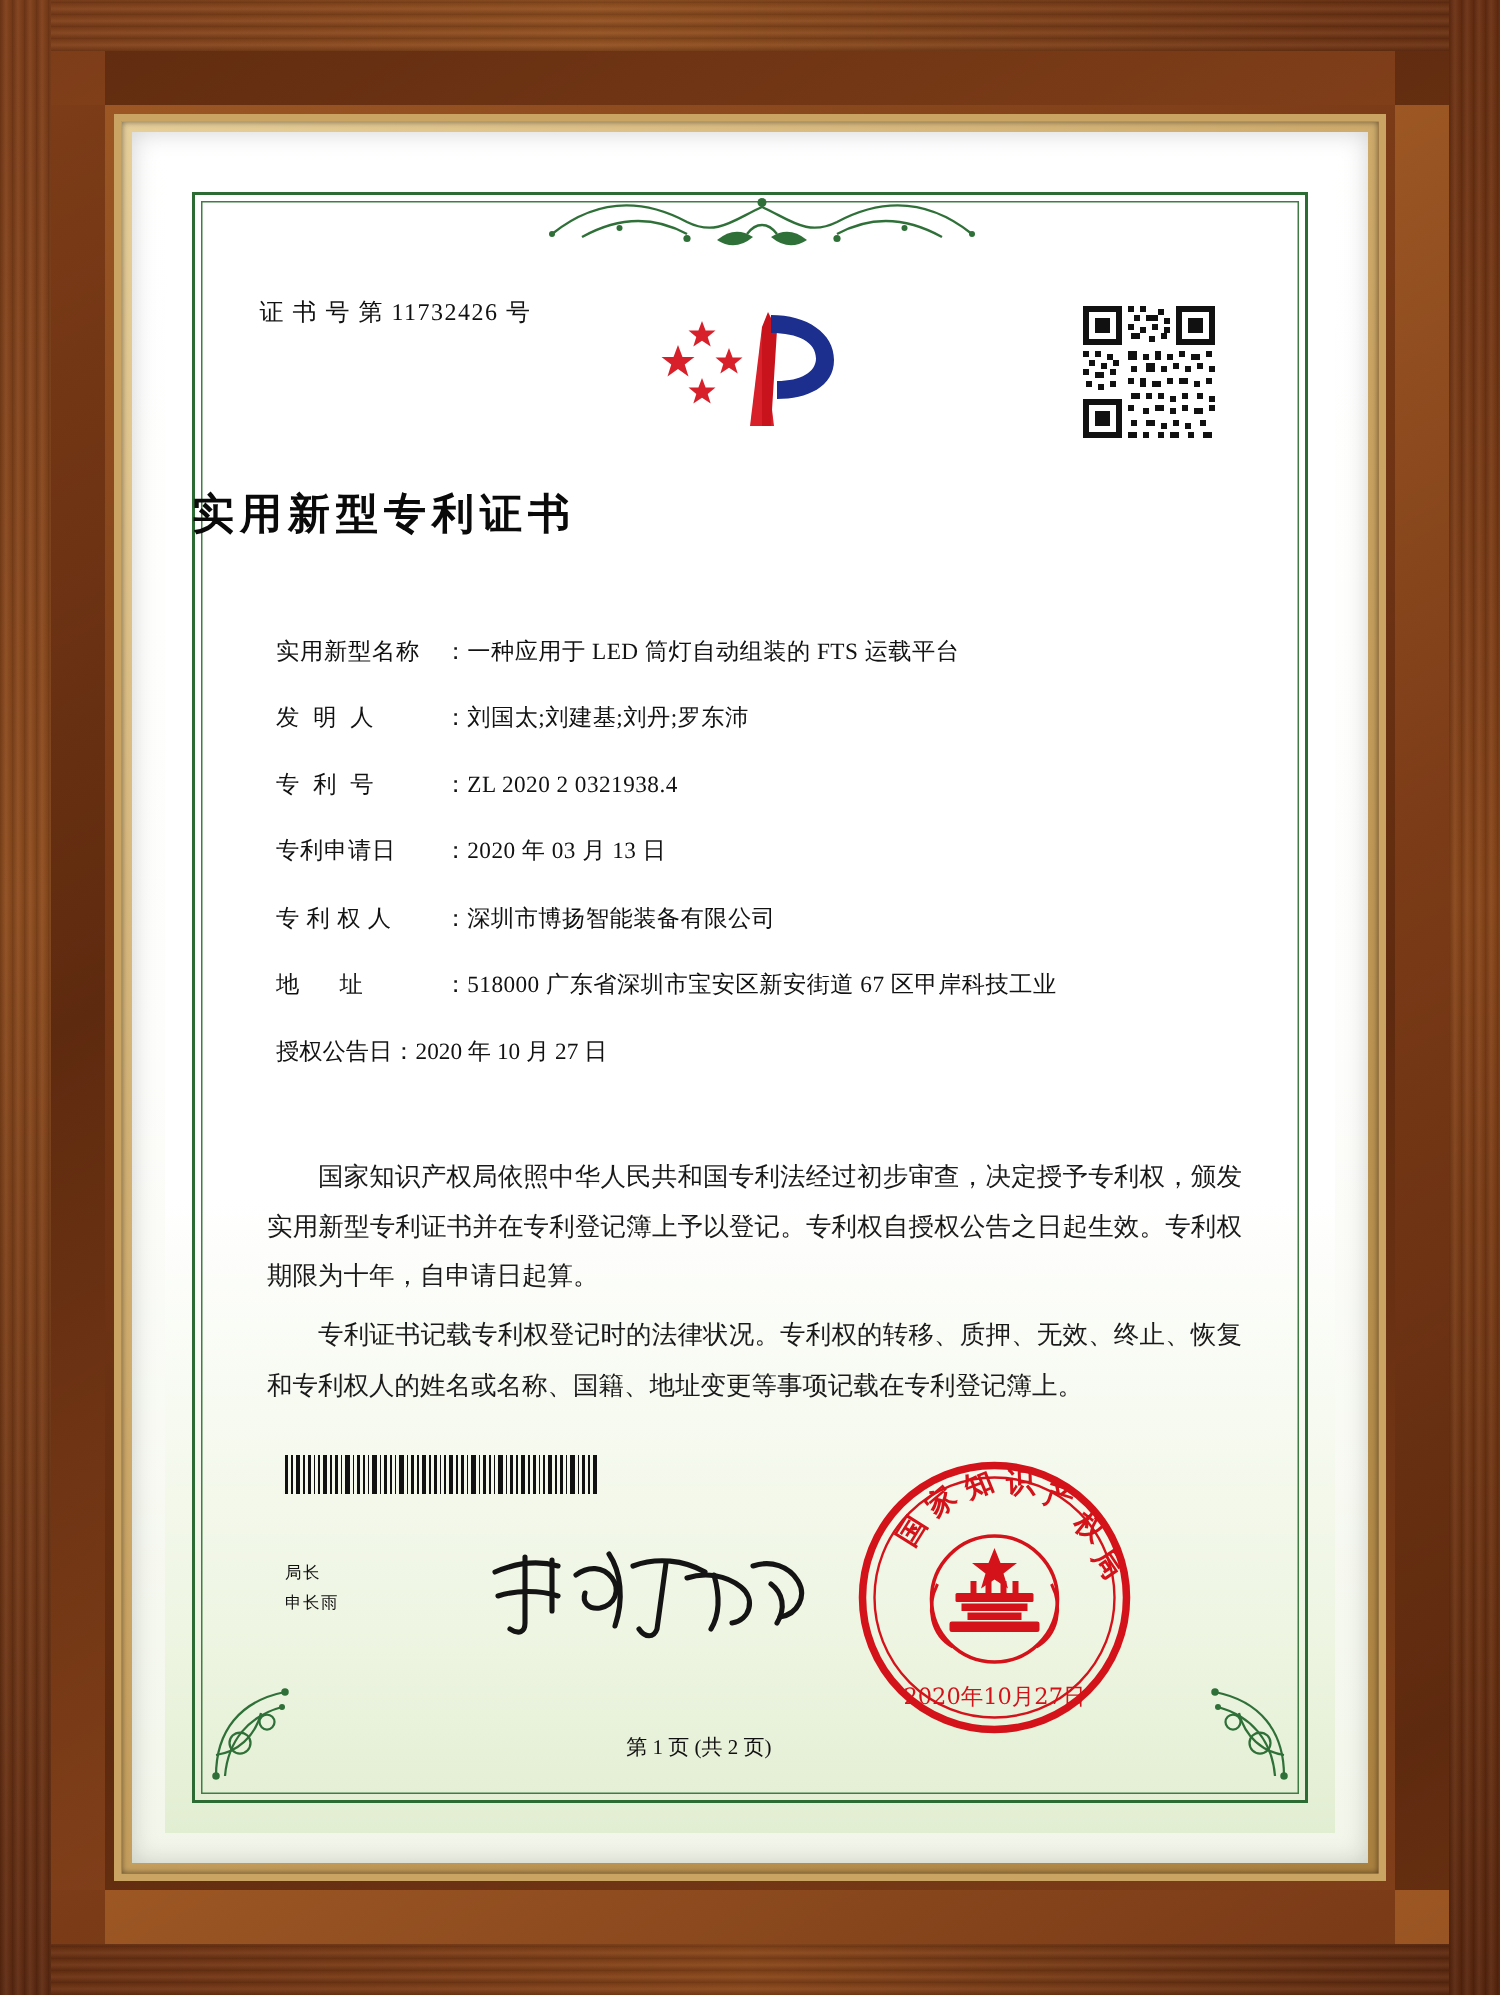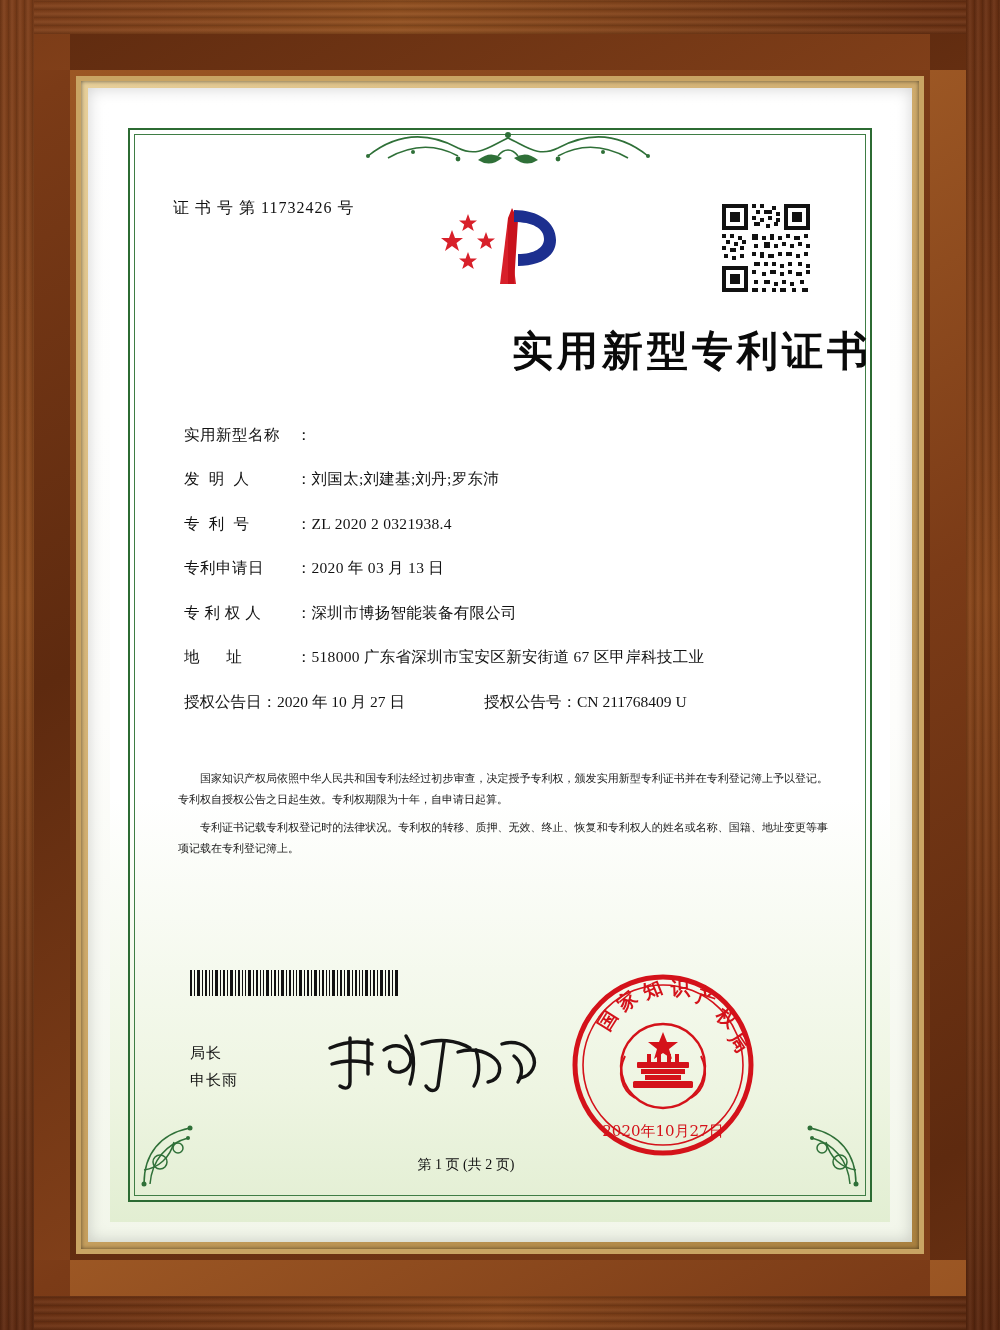--- a/index.html
+++ b/index.html
@@ -127,24 +127,24 @@
     left: 592px; top: 74px;
     width: 92px; height: 92px;
     background: #fff;
   }
   .qr svg { display: block; }
 
   .title {
     position: absolute;
     left: 0; top: 196px;
     width: 744px;
-    text-align: right;
+    text-align: left;
     font-family: "DejaVu Serif", serif;
     font-weight: bold;
-    font-size: 41px;
+    font-size: 28px;
     letter-spacing: 4px;
     color: #0a0a0a;
   }
 
   .fields {
     position: absolute;
     left: 56px; top: 296px;
     width: 640px;
     font-family: "Liberation Serif", serif;
     font-size: 15.5px;
@@ -172,38 +172,38 @@
     line-height: 1.45;
   }
   .row-inline .seg1 { flex: 0 0 300px; }
   .row-inline .seg2 { flex: 1 1 auto; }
 
   .body-text {
     position: absolute;
     left: 50px; top: 640px;
     width: 650px;
     font-family: "Liberation Serif", serif;
-    font-size: 11px;
+    font-size: 17px;
     line-height: 1.95;
     color: #1a1a1a;
     text-align: justify;
   }
   .body-text p { margin: 0 0 6px 0; text-indent: 2em; }
 
   .barcode {
     position: absolute;
     left: 62px; top: 842px;
     width: 208px; height: 26px;
   }
 
   .sign-block {
     position: absolute;
     left: 62px; top: 912px;
     font-family: "Liberation Serif", serif;
-    font-size: 15px;
+    font-size: 11px;
     color: #111;
     line-height: 1.8;
     letter-spacing: 1px;
   }
 
   .signature {
     position: absolute;
     left: 190px; top: 898px;
     width: 230px; height: 72px;
     color: #111;
@@ -410,20 +410,21 @@
     </svg>
   </div>
 
   <div class="title">实用新型专利证书</div>
 
   <div class="fields">
 
     <div class="field-row">
       <div class="field-label">实用新型名称</div>
       <div class="field-sep">：</div>
+      <div class="field-value">一种应用于 LED 筒灯自动组装的 FTS 运载平台</div>
     </div>
 
     <div class="field-row">
       <div class="field-label">发  明  人</div>
       <div class="field-sep">：</div>
       <div class="field-value">刘国太;刘建基;刘丹;罗东沛</div>
     </div>
 
     <div class="field-row">
       <div class="field-label">专  利  号</div>
@@ -447,23 +448,20 @@
       <div class="field-label">地      址</div>
       <div class="field-sep">：</div>
       <div class="field-value">
         <span>518000  广东省深圳市宝安区新安街道 67 区甲岸科技工业</span>
       </div>
     </div>
 
     <div class="row-inline">
       <div class="seg1">
         <span>授权公告日</span><span>：</span><span>2020 年 10 月 27 日</span>
-      </div>
-      <div class="seg2">
-        <span>授权公告号</span><span>：</span><span>CN 211768409 U</span>
       </div>
     </div>
   </div>
 
   <div class="body-text">
     <p>国家知识产权局依照中华人民共和国专利法经过初步审查，决定授予专利权，颁发实用新型专利证书并在专利登记簿上予以登记。专利权自授权公告之日起生效。专利权期限为十年，自申请日起算。</p>
     <p>专利证书记载专利权登记时的法律状况。专利权的转移、质押、无效、终止、恢复和专利权人的姓名或名称、国籍、地址变更等事项记载在专利登记簿上。</p>
   </div>
 
   <div class="barcode">

